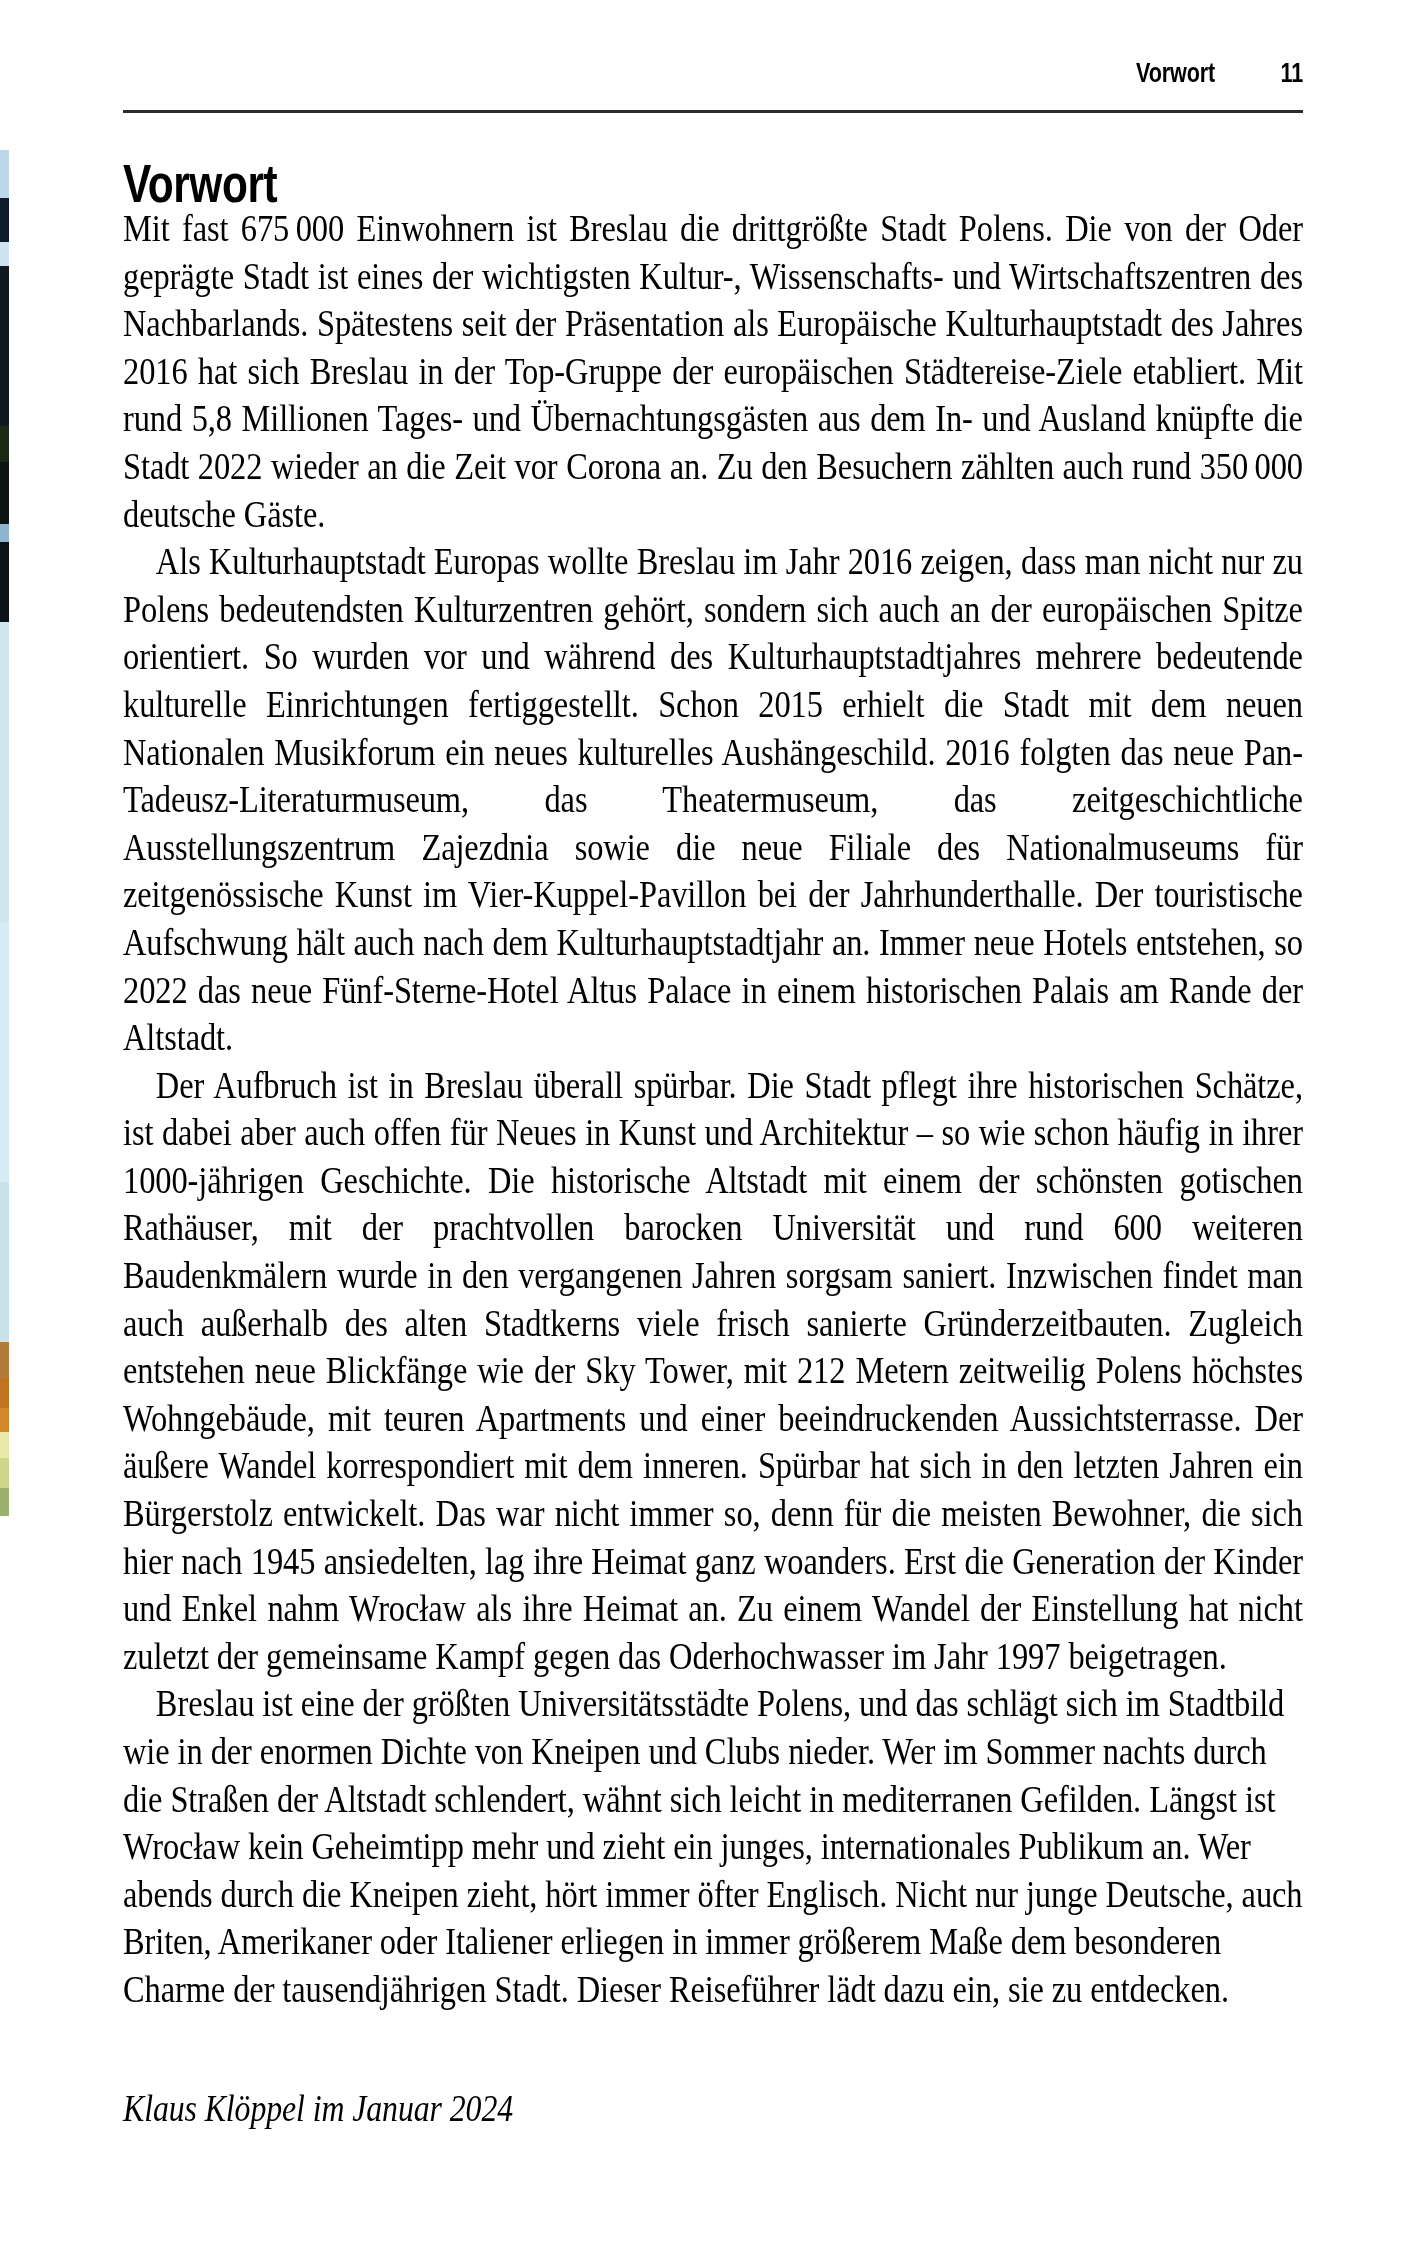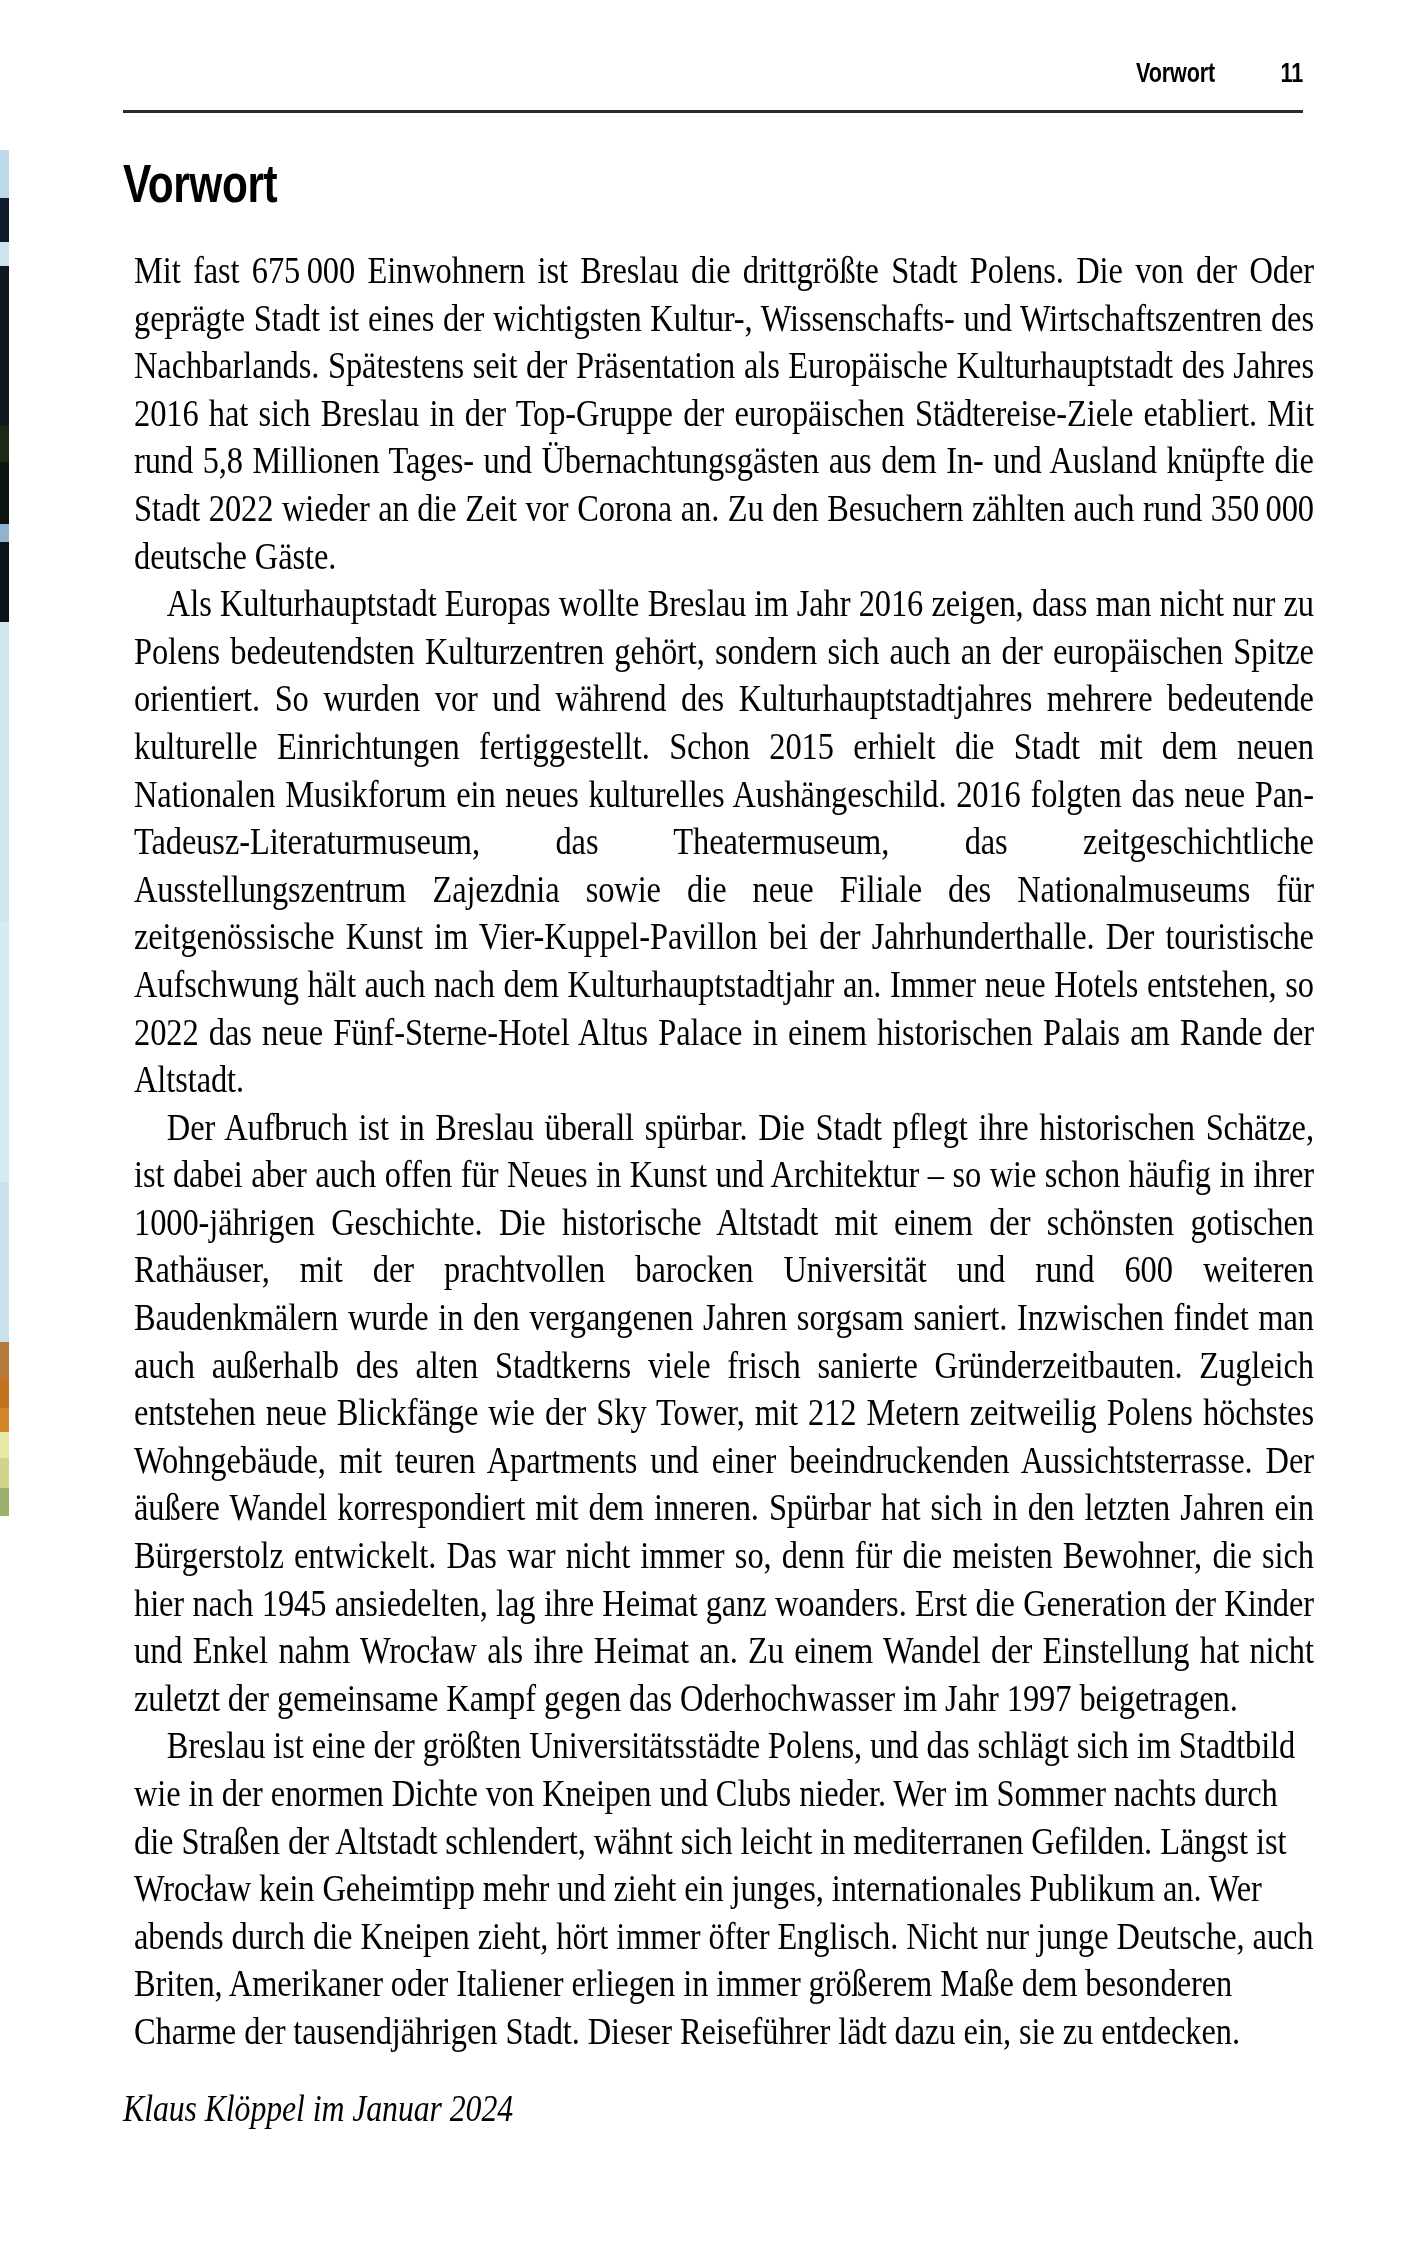--- a/index.html
+++ b/index.html
@@ -87,23 +87,22 @@
     line-height: 60px;
     letter-spacing: -0.5px;
     transform: scaleX(0.80);
     transform-origin: left top;
   }
 
   
   .body-text {
     position: absolute;
     top: 205px;
-    left: 11px;
+    left: 0;
     width: 1180px;
-    margin-top: 42px;
   }
   .body-text p {
     margin: 0;
     text-align: justify;
     text-justify: inter-word;
     font-family: "Liberation Serif", serif;
     font-size: 37.5px;
     line-height: 47.6px;
     letter-spacing: -0.1px;
     transform: scaleX(0.865);

